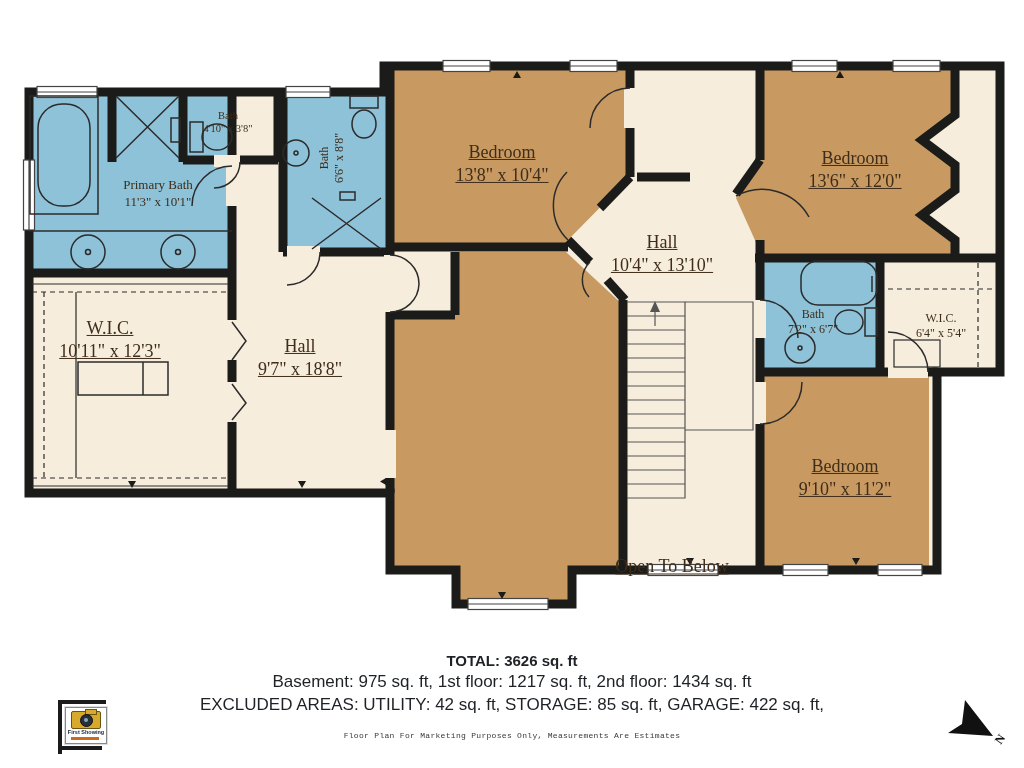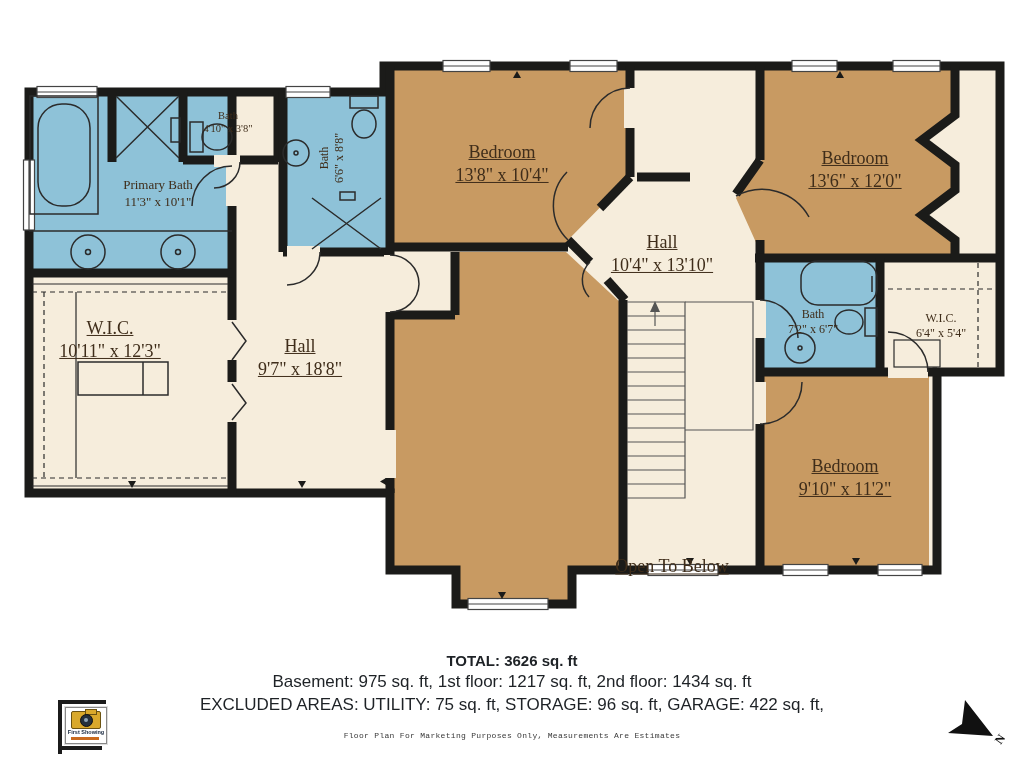--- a/index.html
+++ b/index.html
@@ -277,21 +277,21 @@
     <span class="nm">Bedroom</span>
     <span class="dm">9'10" x 11'2"</span>
   </div>
   <div class="room-label lbl-lg" style="left:672px;top:531px;margin-top:36px;">
     <span class="nm">Open To Below</span>
   </div>
 
   <div class="footer">
     <div class="f-total">TOTAL: 3626 sq. ft</div>
     <div class="f-line">Basement: 975 sq. ft, 1st floor: 1217 sq. ft, 2nd floor: 1434 sq. ft</div>
-    <div class="f-line">EXCLUDED AREAS: UTILITY: 75 sq. ft, STORAGE: 96 sq. ft, GARAGE: 422 sq. ft,</div>
+    <div class="f-line">EXCLUDED AREAS: UTILITY: 42 sq. ft, STORAGE: 85 sq. ft, GARAGE: 422 sq. ft,</div>
     <div class="f-disc">Floor Plan For Marketing Purposes Only, Measurements Are Estimates</div>
   </div>
 
   <div class="logo">
     <div class="post-v"></div>
     <div class="post-h"></div>
     <div class="sign">
       <div class="cam">
         <div class="cam-top"></div>
         <div class="lens">

